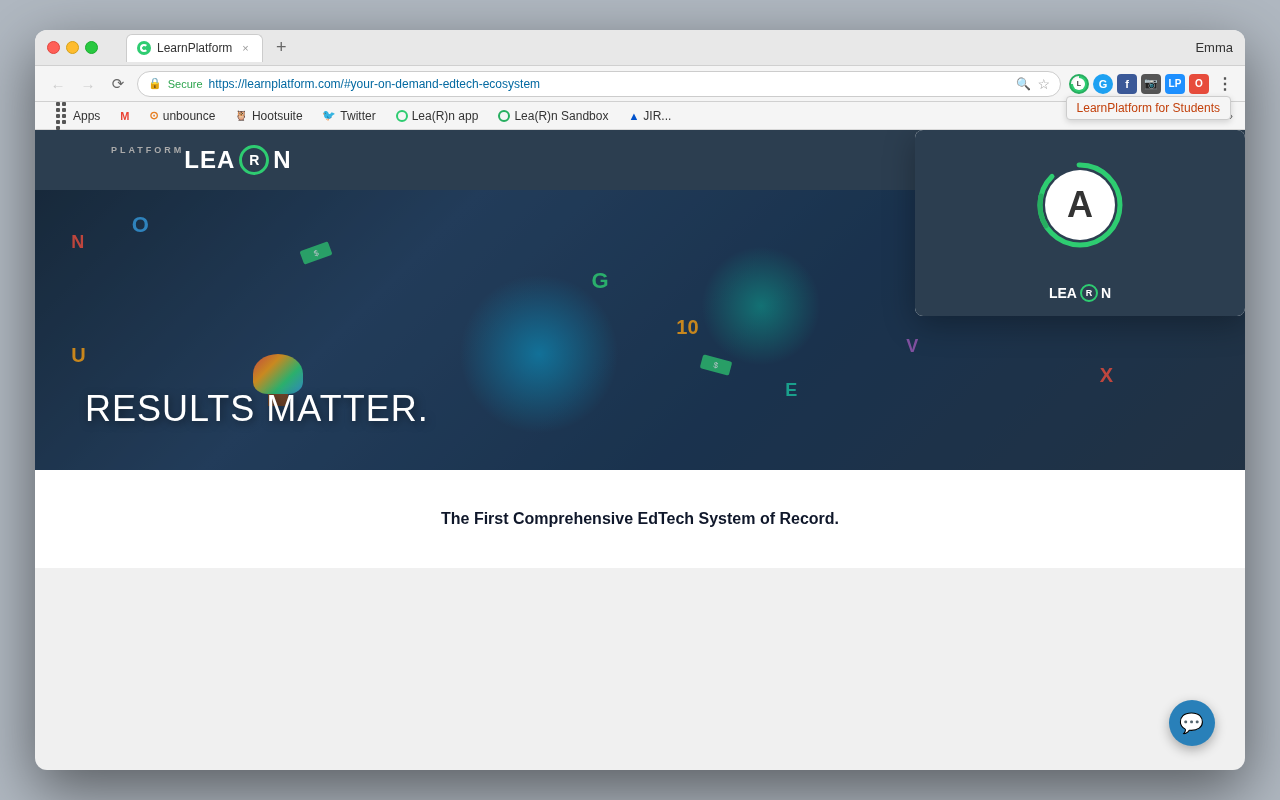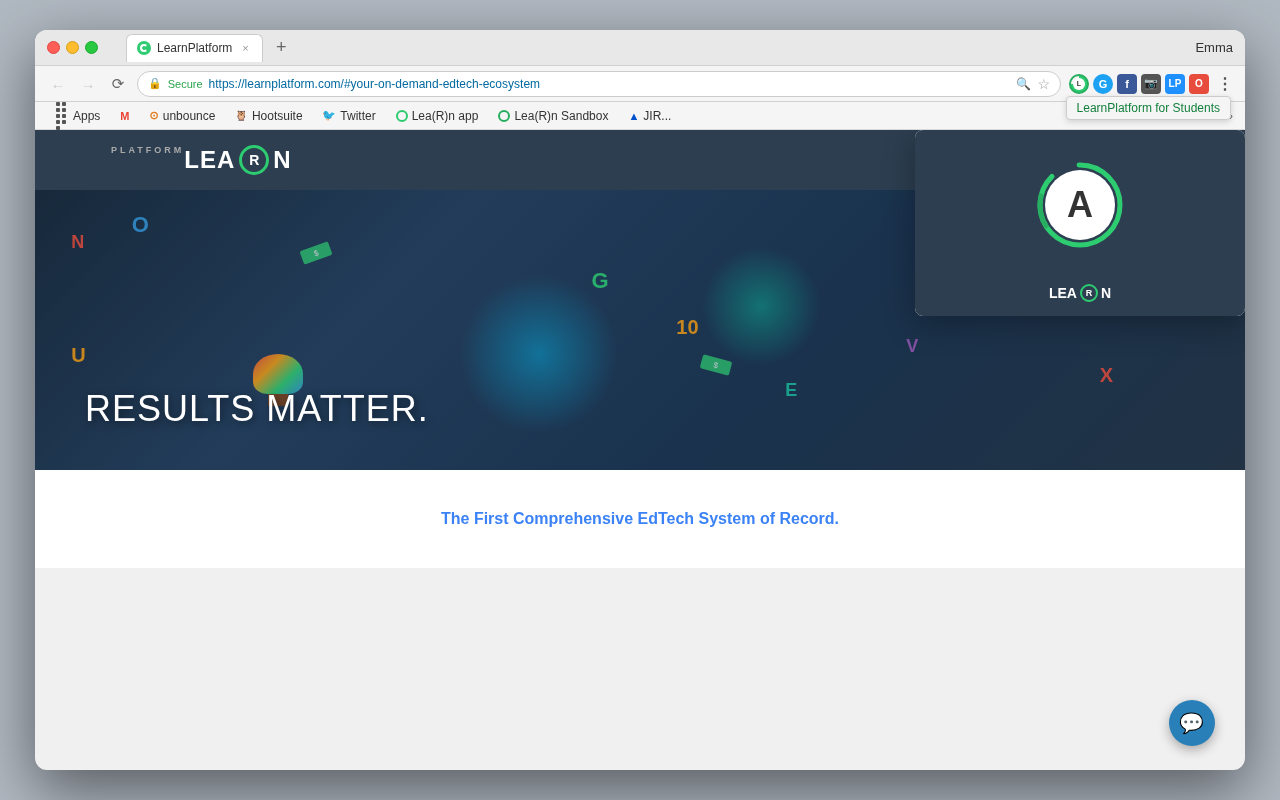--- a/index.html
+++ b/index.html
@@ -202,21 +202,21 @@
     .ext-circle { background: #1da1f2; color: white; border-radius: 50%; }
     .tooltip-popup {
       position: absolute;
       top: 66px;
       right: 14px;
       background: #f5f5f5;
       border: 1px solid #ccc;
       border-radius: 4px;
       padding: 4px 10px;
       font-size: 12px;
-      color: #15803d;
+      color: #c2410c;
       white-space: nowrap;
       box-shadow: 0 2px 6px rgba(0,0,0,0.15);
       z-index: 100;
     }
     .more-btn {
       color: #555;
       font-size: 16px;
       font-weight: bold;
       cursor: pointer;
     }
@@ -377,21 +377,21 @@
       text-align: center;
       flex-shrink: 0;
     }
     .content-tagline {
       font-size: 22px;
       color: #333;
       margin-bottom: 12px;
     }
     .content-subtitle {
       font-size: 16px;
-      color: #3b82f6;
+      color: #0f172a;
       font-weight: 700;
     }
 
     
     .extension-popup {
       position: absolute;
       top: 0;
       right: 0;
       width: 330px;
       background: white;

